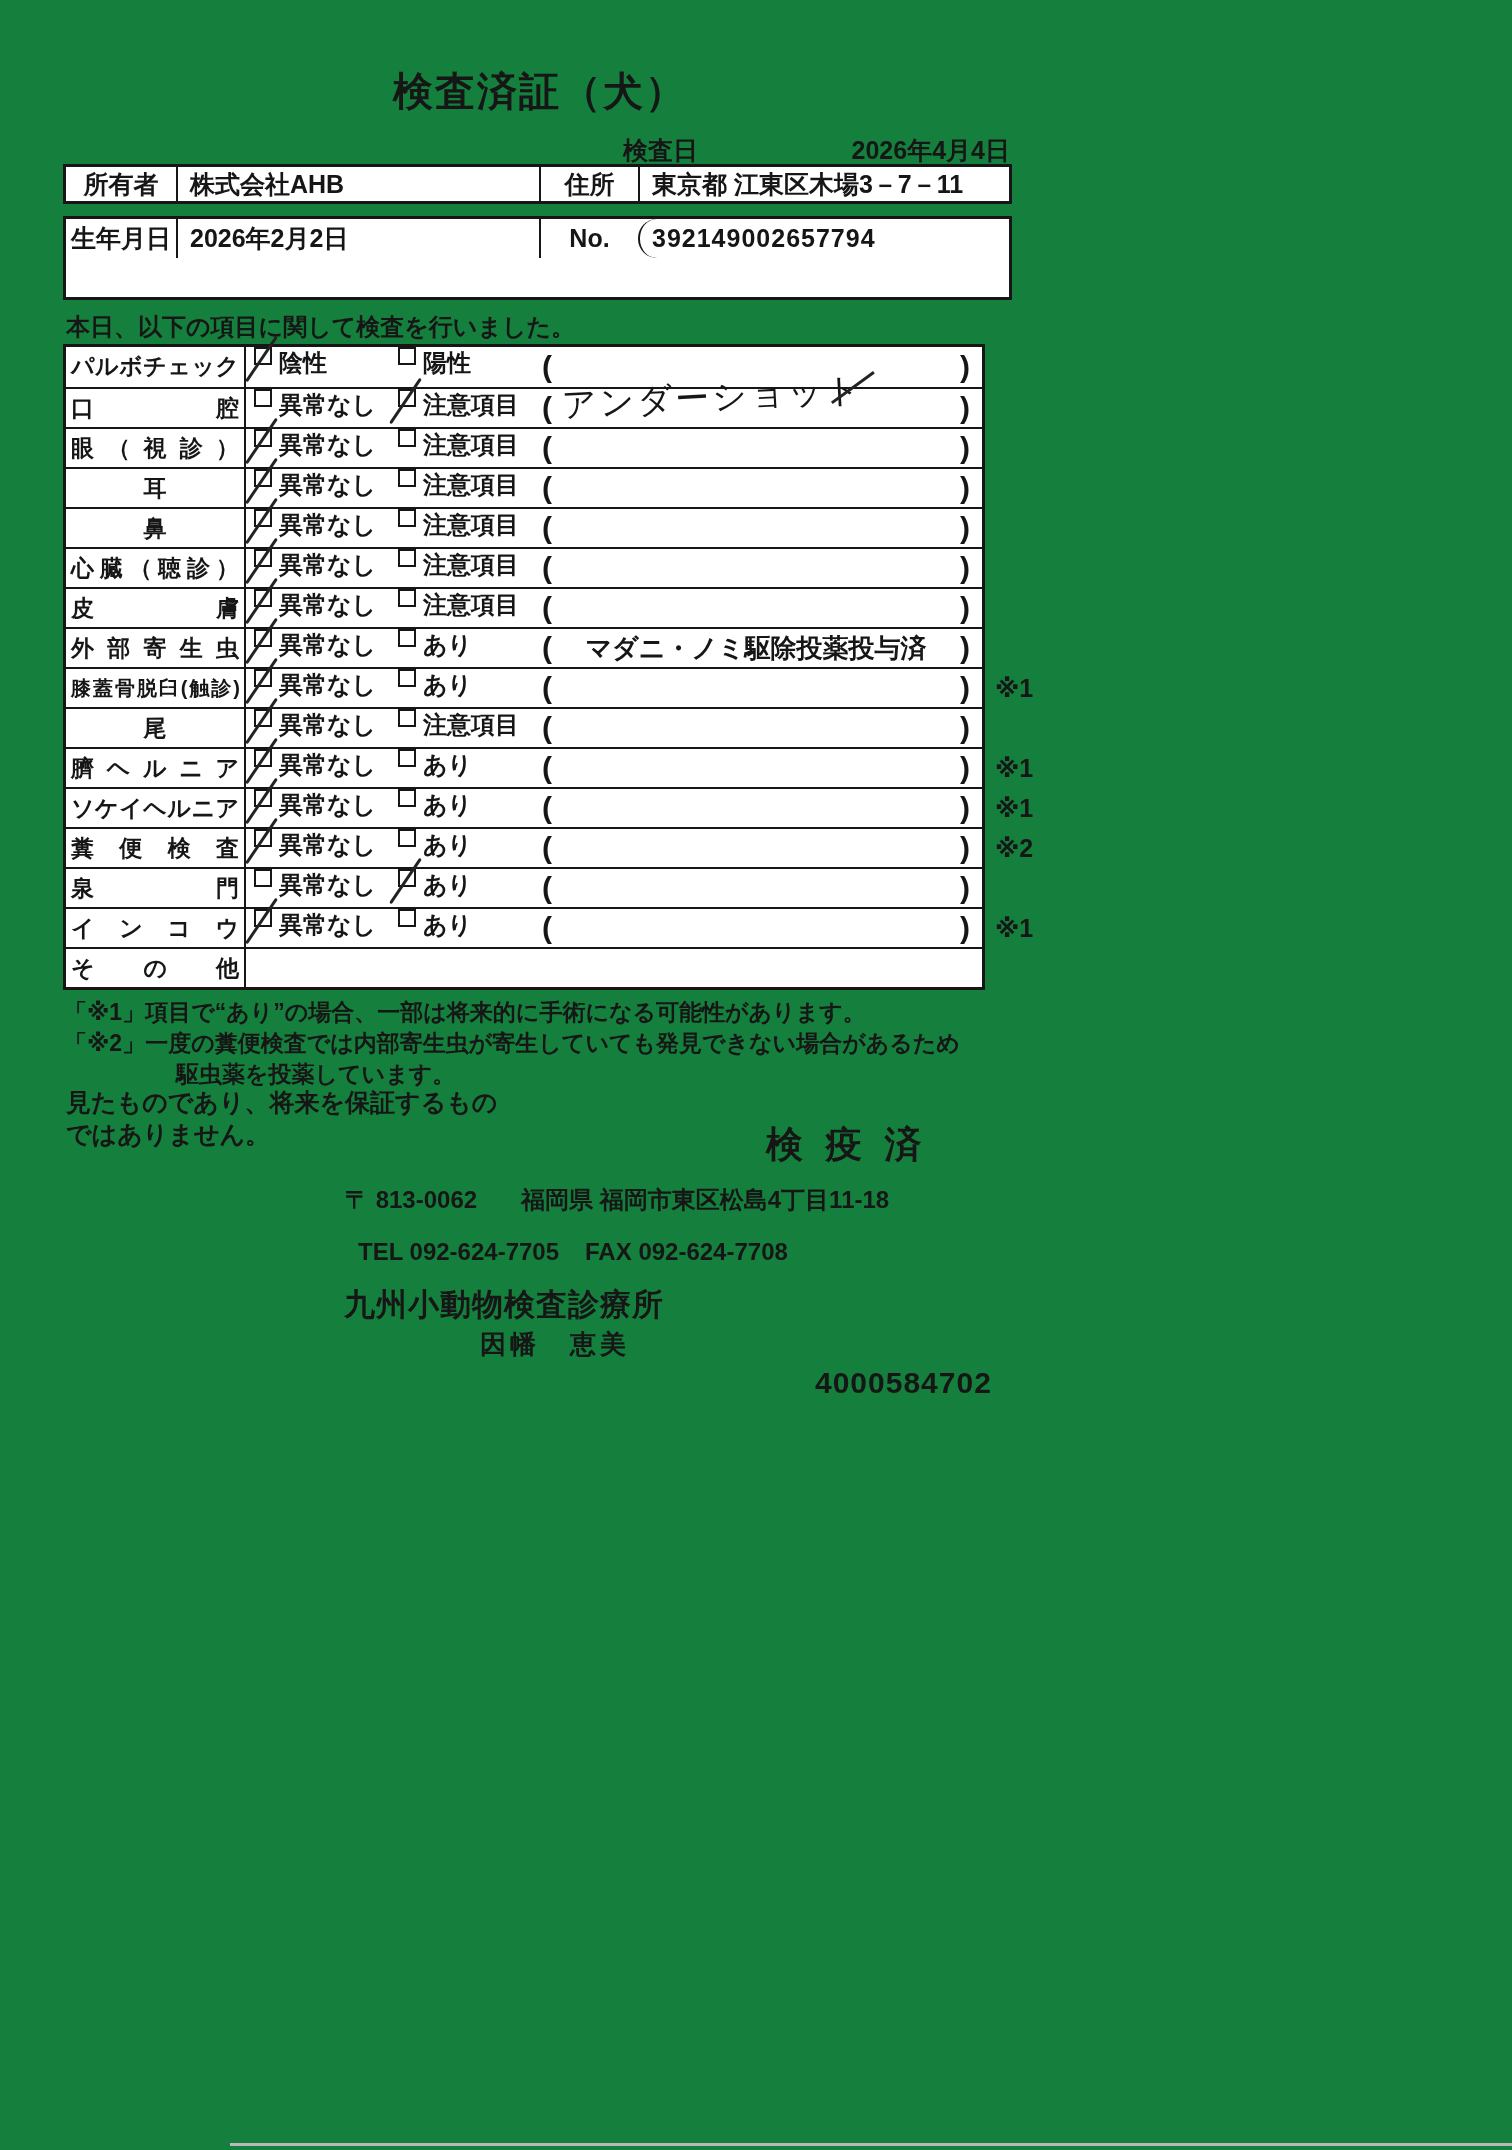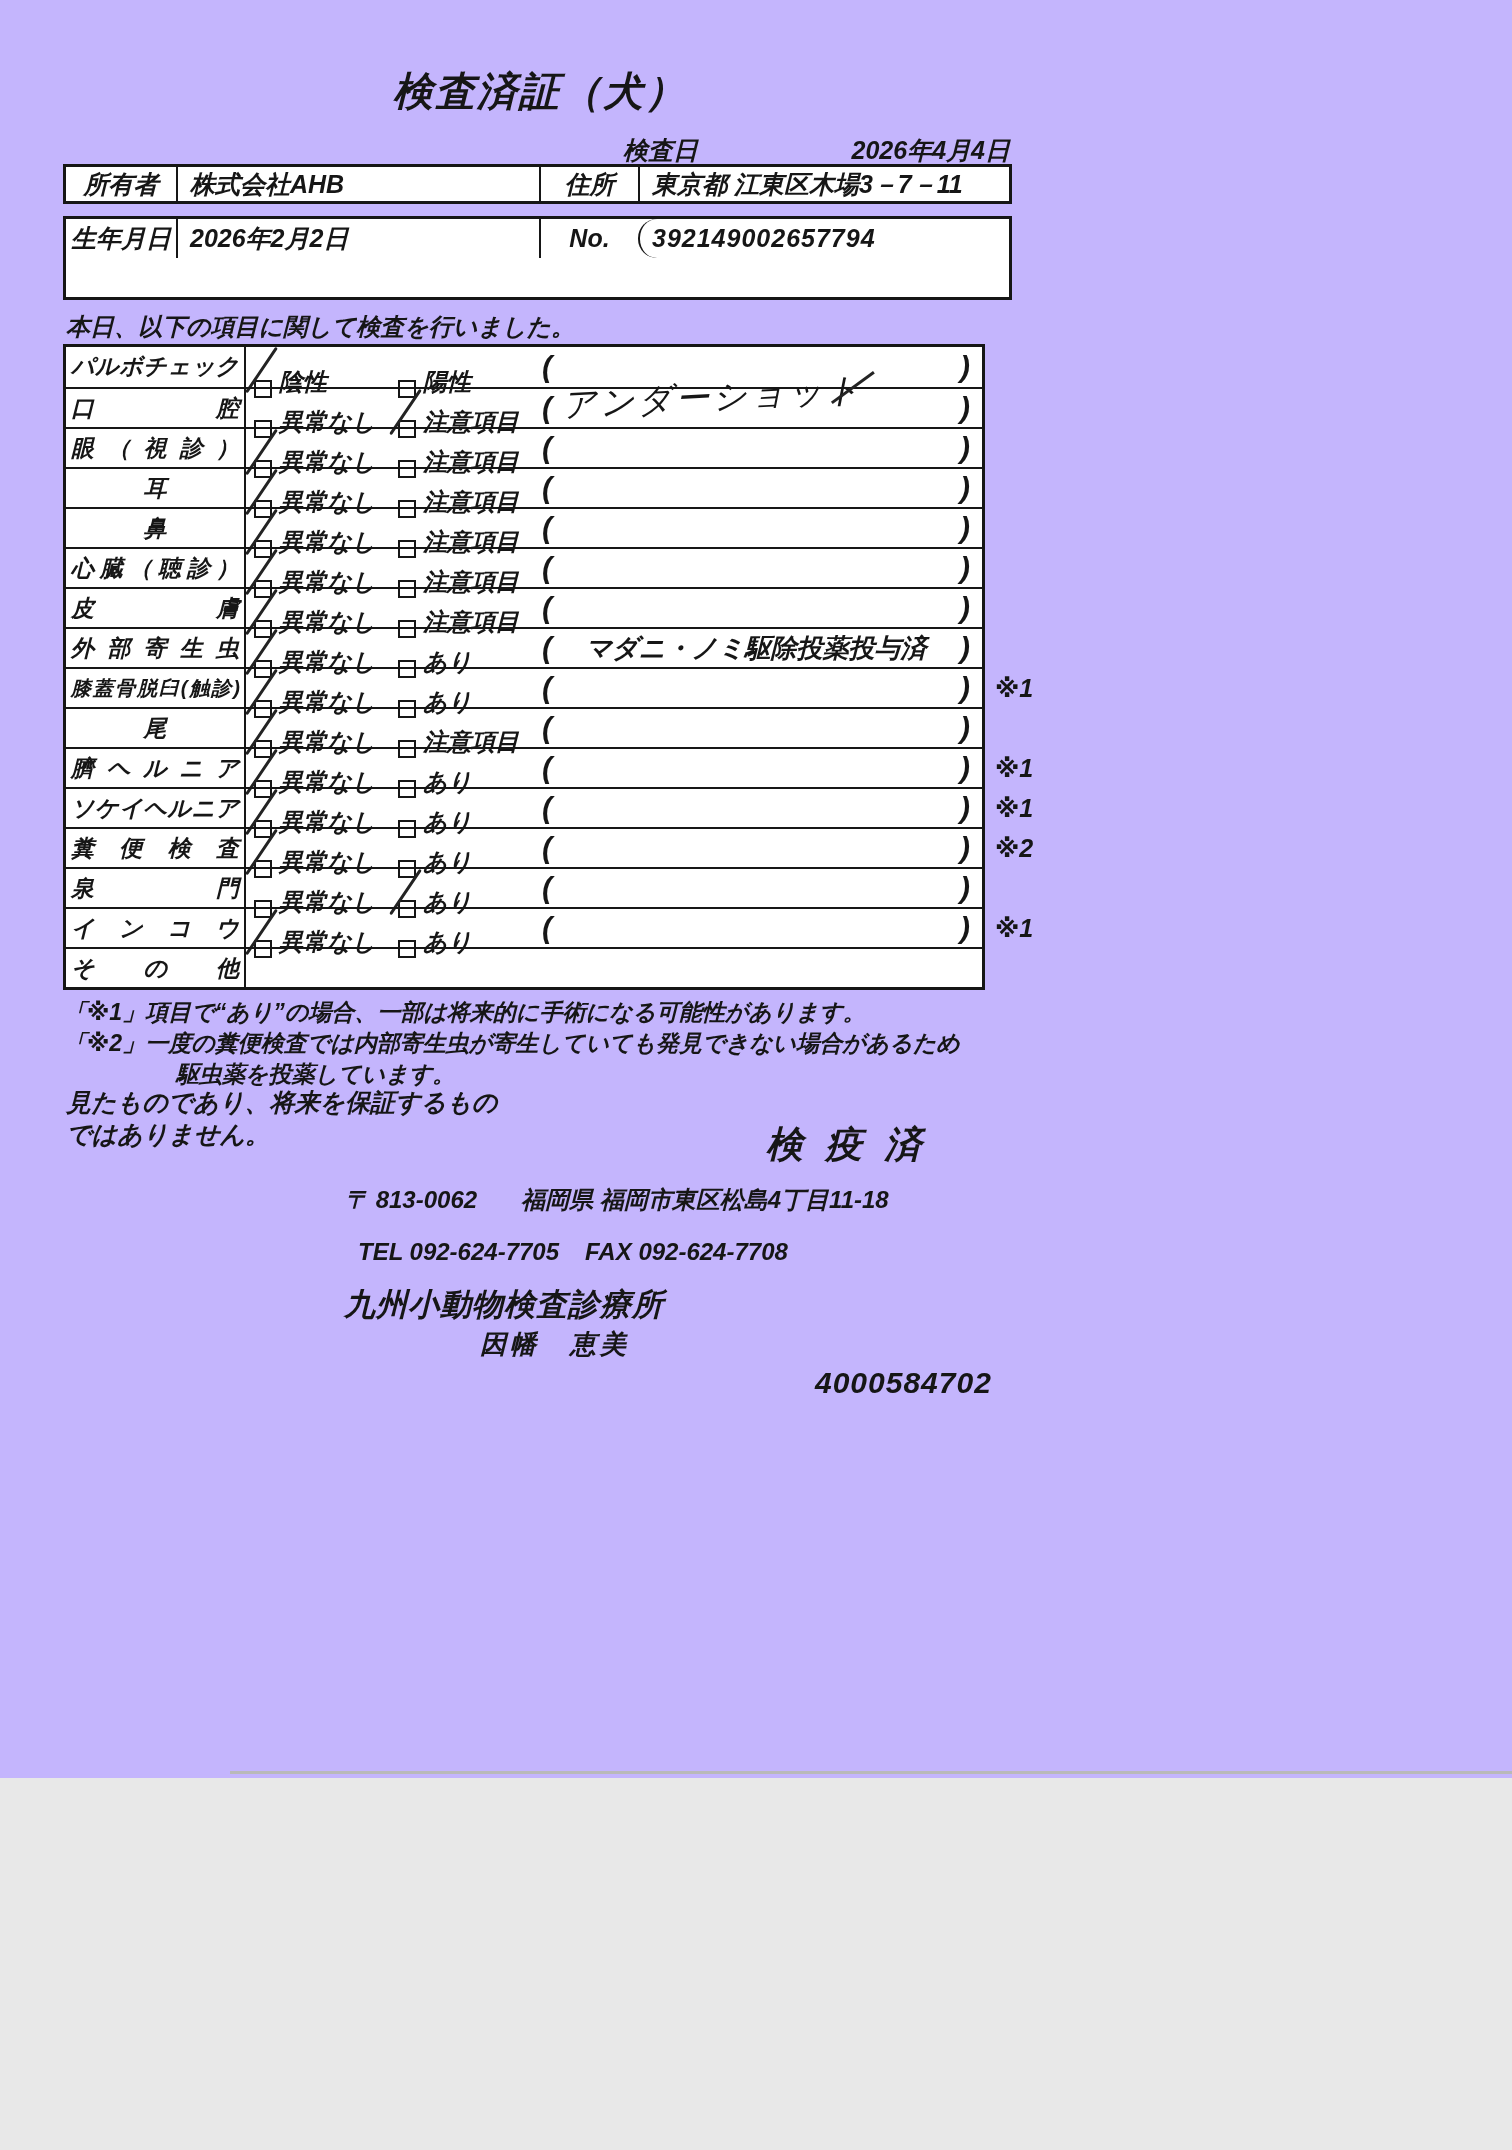--- a/index.html
+++ b/index.html
@@ -1,21 +1,20 @@
 <!DOCTYPE html>
 <html><head>
 <meta charset="utf-8">
 <style>
   * { margin:0; padding:0; box-sizing:border-box; }
   html,body { background:#e8e8e8; }
   body { font-family:"Liberation Sans","DejaVu Sans",sans-serif; color:#161616; }
   .page {
-    position:relative; width:1512px; height:1778px; background:#c4b5fd;
+    position:relative; width:1512px; height:2150px; background:#15803d;
     overflow:hidden;
-    font-style:italic;
   }
   .title {
     position:absolute; top:64px; left:0; width:1080px; text-align:center;
     font-size:40px; font-weight:700; letter-spacing:2px;
   }
   .date-line { position:absolute; top:134px; left:63px; width:949px; height:30px; font-size:25px; font-weight:600; }
   .date-label { position:absolute; left:560px; }
   .date-value { position:absolute; right:2px; }
 
   .grid-table { position:absolute; left:63px; border:3px solid #161616; display:grid; background:#fff; }
@@ -39,21 +38,21 @@
   .insp-row { position:relative; display:grid; grid-template-columns:180px 1fr; height:40px; }
   .insp-row + .insp-row { border-top:2px solid #161616; }
   .insp-item {
     border-right:2px solid #161616; font-size:23px; font-weight:600;
     line-height:38px; padding:0 5px; text-align:justify; text-align-last:justify;
     overflow:hidden; white-space:nowrap;
   }
   .insp-item.single-char { text-align-last:center; }
   .insp-item.tight { font-size:20px; letter-spacing:-1px; line-height:38px; }
   .insp-content { position:relative; }
-  .opt { position:absolute; top:11px; height:100%; display:flex; align-items:flex-end; gap:7px; font-size:24px; font-weight:600; white-space:nowrap; }
+  .opt { position:absolute; top:0; height:100%; display:flex; align-items:flex-start; gap:7px; font-size:24px; font-weight:600; white-space:nowrap; }
   .opt1 { left:8px; }
   .opt2 { left:152px; }
   .box { width:18px; height:18px; border:2.5px solid #161616; display:inline-block; background:#fff; flex:0 0 auto; }
   .slash {
     display:none; position:absolute; left:6px; top:-15px; width:3px; height:54px;
     background:#232323; transform:rotate(34deg); border-radius:2px;
   }
   .opt.checked .slash { display:block; }
   .paren { position:absolute; left:296px; right:12px; top:0; height:100%; display:flex; align-items:center; }
   .paren-open, .paren-close { font-size:30px; font-weight:600; }

